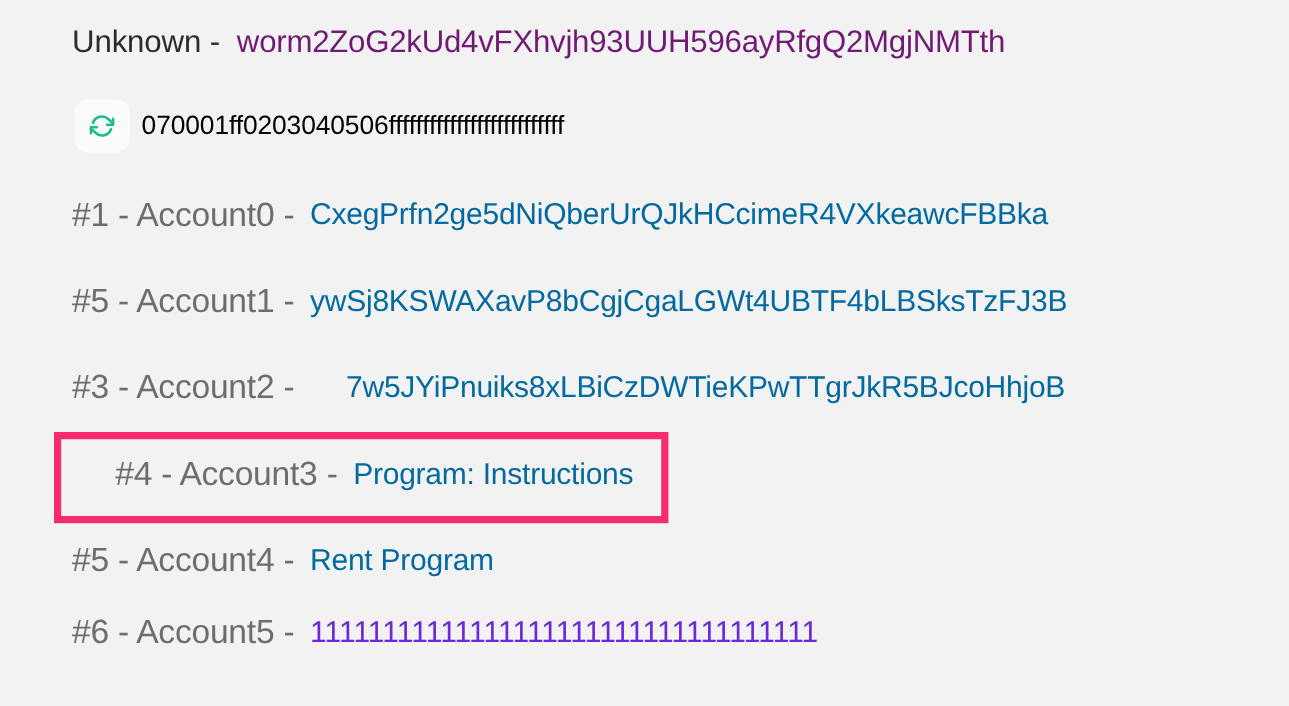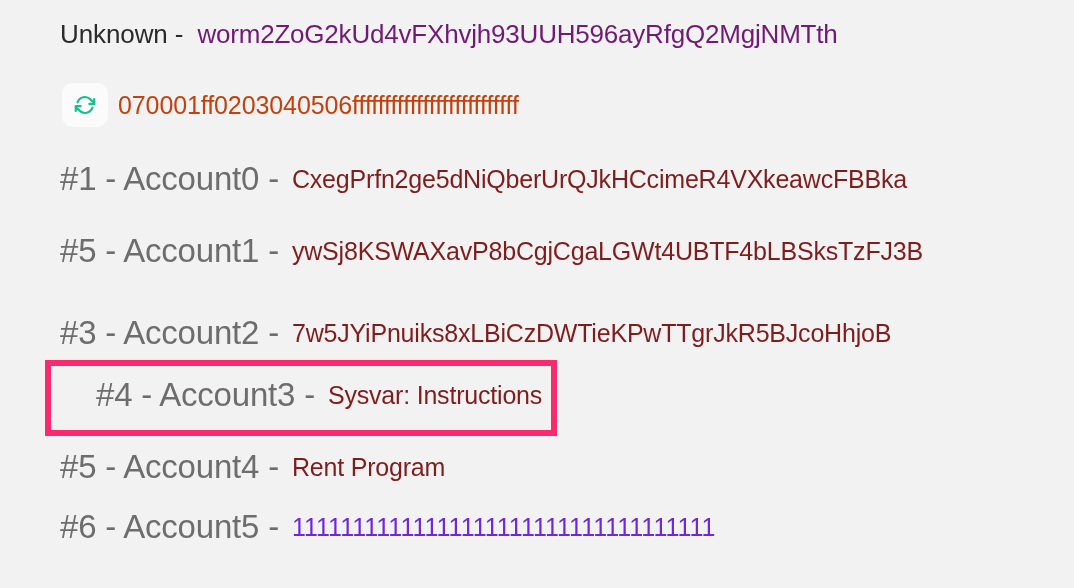--- a/index.html
+++ b/index.html
@@ -66,57 +66,57 @@
     border-radius: 11px;
     background: #fbfbfb;
     display: flex;
     align-items: center;
     justify-content: center;
     flex: 0 0 auto;
     cursor: pointer;
   }
   .refresh-chip svg { display: block; }
   .hex-text {
-    font-size: 25px;
-    color: #c2410c;
+    font-size: 22px;
+    color: #000000;
     margin-left: 10px;
     letter-spacing: -0.1px;
     white-space: nowrap;
   }
 
   
   .acct-row {
     position: absolute;
     left: 60px;
     height: 42px;
     display: flex;
     align-items: center;
     white-space: nowrap;
   }
   .acct-index {
-    font-size: 33px;
+    font-size: 28px;
     color: #6d6d6d;
     letter-spacing: -0.2px;
   }
   .acct-value {
     font-size: 25px;
-    color: #7f1d1d;
+    color: #0369a1;
     margin-left: 13px;
     letter-spacing: -0.2px;
     cursor: pointer;
   }
   .acct-value.plain {
     color: #6d28d9;
     cursor: default;
     letter-spacing: 0px;
   }
 
   .r1 { top: 158px; }
   .r2 { top: 230px; }
-  .r3 { top: 312px; }
+  .r3 { top: 302px; gap: 30px; }
   .r4 { top: 374px; margin-left: 36px; }
   .r5 { top: 446px; }
   .r6 { top: 506px; text-align: center; }
 
   
   .highlight-box {
     position: absolute;
     left: 45px;
     top: 360px;
     width: 512px;
@@ -159,21 +159,21 @@
     <span class="acct-value">ywSj8KSWAXavP8bCgjCgaLGWt4UBTF4bLBSksTzFJ3B</span>
   </div>
 
   <div class="acct-row r3">
     <span class="acct-index">#3 - Account2 -</span>
     <span class="acct-value">7w5JYiPnuiks8xLBiCzDWTieKPwTTgrJkR5BJcoHhjoB</span>
   </div>
 
   <div class="acct-row r4">
     <span class="acct-index">#4 - Account3 -</span>
-    <span class="acct-value">Sysvar: Instructions</span>
+    <span class="acct-value">Program: Instructions</span>
   </div>
 
   <div class="acct-row r5">
     <span class="acct-index">#5 - Account4 -</span>
     <span class="acct-value">Rent Program</span>
   </div>
 
   <div class="acct-row r6">
     <span class="acct-index">#6 - Account5 -</span>
     <span class="acct-value plain">11111111111111111111111111111111111</span>

